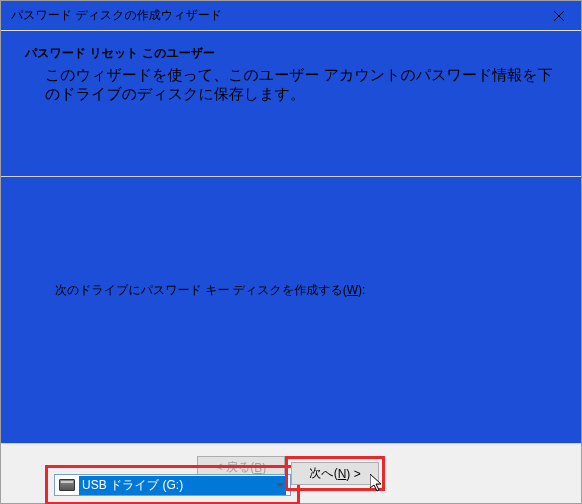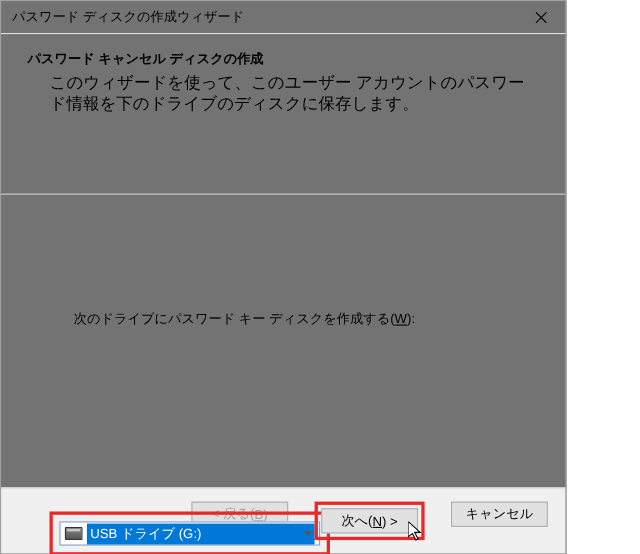--- a/index.html
+++ b/index.html
@@ -5,24 +5,24 @@
     * { box-sizing: border-box; margin: 0; padding: 0; }
     body {
       font-family: 'Yu Gothic UI', 'Meiryo', sans-serif;
       font-size: 12px;
       background: #fff;
       width: 582px;
       height: 504px;
       overflow: hidden;
     }
     .window {
-      width: 515px;
+      width: 582px;
       height: 504px;
       border: 1px solid #a0a0a0;
-      background: #737373;
+      background: #1d4ed8;
       display: flex;
       flex-direction: column;
     }
     .titlebar {
       height: 30px;
       display: flex;
       align-items: center;
       justify-content: space-between;
       padding-left: 10px;
       border-bottom: 1px solid #e0e0e0;
@@ -58,21 +58,21 @@
       margin-top: 62px;
     }
     .content {
       flex: 1;
       padding: 0 24px;
       position: relative;
     }
     .prompt {
       position: absolute;
       top: 105px;
-      left: 66px;
+      left: 54px;
       font-size: 12px;
     }
     .prompt .underlined {
       text-decoration: underline;
     }
     .dropdown-highlight {
       position: absolute;
       top: 288px;
       left: 44px;
       width: 255px;
@@ -118,22 +118,22 @@
       right: 6px;
       width: 0; height: 0;
       border-left: 4px solid transparent;
       border-right: 4px solid transparent;
       border-top: 4px solid #555;
     }
     .footer {
       border-top: 1px solid #d0d0d0;
       padding: 12px 16px;
       display: flex;
-      justify-content: flex-end;
-      gap: 24px;
+      justify-content: center;
+      gap: 0;
       background: #f0f0f0;
     }
     .btn {
       width: 88px;
       height: 23px;
       border: 1px solid #adadad;
       background: #e1e1e1;
       font-size: 12px;
       font-family: inherit;
       cursor: pointer;
@@ -172,21 +172,21 @@
   <div class="titlebar">
     <span class="titlebar-title">パスワード ディスクの作成ウィザード</span>
     <div class="close-btn">
       <svg viewBox="0 0 10 10">
           <path d="M0 0 L10 10 M10 0 L0 10" stroke="#000" stroke-width="1" fill="none"></path>
         </svg>
     </div>
   </div>
 
   <div class="header">
-    <div class="header-title">パスワード キャンセル ディスクの作成</div>
+    <div class="header-title">パスワード リセット このユーザー</div>
     <div class="header-desc">このウィザードを使って、このユーザー アカウントのパスワード情報を下のドライブのディスクに保存します。</div>
   </div>
 
   <div class="separator"></div>
 
   <div class="content">
     <div class="prompt">
       <span>次のドライブにパスワード キー ディスクを作成する(</span><span class="underlined">W</span><span>):</span>
     </div>
 
@@ -208,17 +208,14 @@
     <div class="next-highlight">
       <button class="btn">
         <span>次へ(</span>
           <span class="underlined">N</span>
           <span>) &gt;</span>
       </button>
       <svg class="cursor" viewBox="0 0 16 20">
         <path d="M0 0 L0 14 L4 11 L7 17 L9 16 L6 10 L11 10 Z" fill="#fff" stroke="#000" stroke-width="1"></path>
       </svg>
     </div>
-    <button class="btn">
-      <span>キャンセル</span>
-    </button>
   </div>
 </div>
 
 </body></html>

